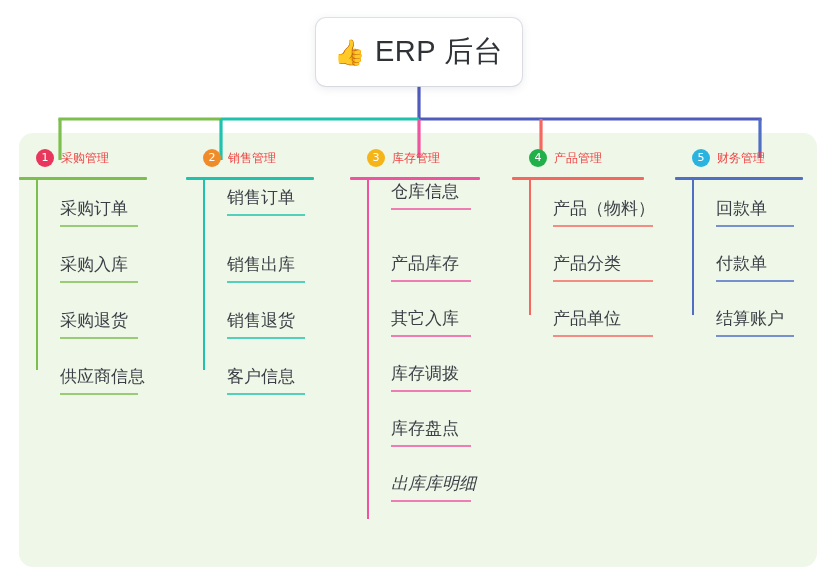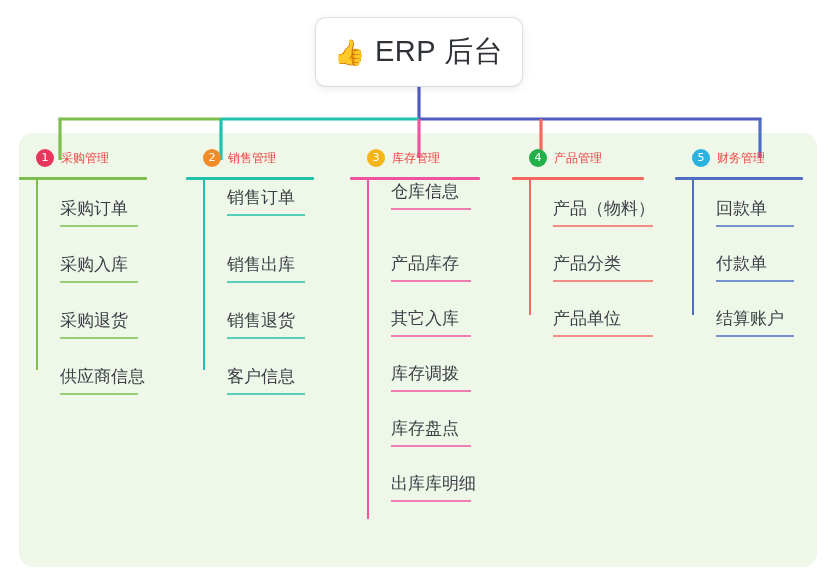--- a/index.html
+++ b/index.html
@@ -227,21 +227,21 @@
           <div class="leaf-rule" style="width: 80px; background: rgb(239, 84, 160); opacity: 0.75;"></div>
         </div>
         <div class="leaf" style="height: 55px; padding-top: 17px;">
           <span class="leaf-text">库存调拨</span>
           <div class="leaf-rule" style="width: 80px; background: rgb(239, 84, 160); opacity: 0.75;"></div>
         </div>
         <div class="leaf" style="height: 55px; padding-top: 17px;">
           <span class="leaf-text">库存盘点</span>
           <div class="leaf-rule" style="width: 80px; background: rgb(239, 84, 160); opacity: 0.75;"></div>
         </div>
-        <div class="leaf" style="height: 55px; padding-top: 17px;">
+        <div class="leaf" style="height: 55px; padding-top: 17px; font-style: italic;">
           <span class="leaf-text">出库库明细</span>
           <div class="leaf-rule" style="width: 80px; background: rgb(239, 84, 160); opacity: 0.75;"></div>
         </div>
       </div>
     </div>
     <div class="column" style="left: 512px; width: 160px;">
       <div class="col-head">
         <span class="badge" style="background: rgb(34, 176, 75);">4</span>
         <span class="col-title">产品管理</span>
       </div>

